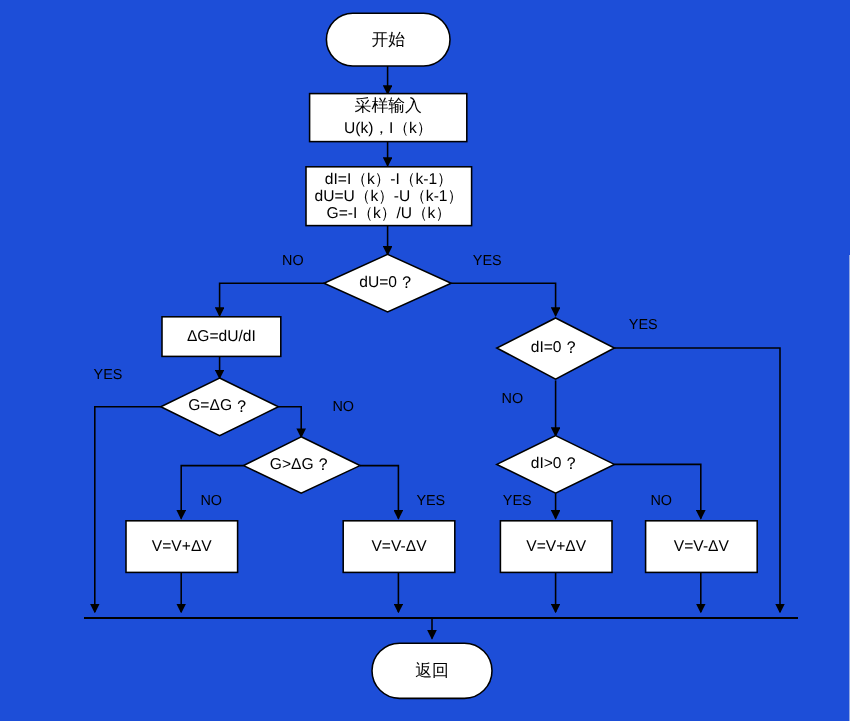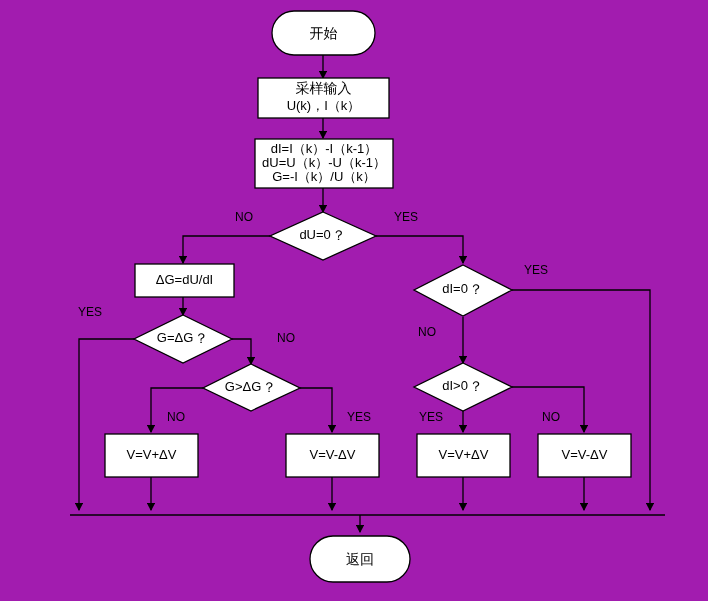--- a/index.html
+++ b/index.html
@@ -60,21 +60,21 @@
     text-anchor: middle;
     dominant-baseline: middle;
   }
   .qmark {
     font-size: 14px;
   }
 </style>
 </head>
 <body style="background: rgb(250, 246, 239);">
 
-<div id="flow-root" style="background: #a21caf;">
+<div id="flow-root" style="background: #1d4ed8;">
   <svg id="flow-svg" viewBox="0 0 708 601">
     <defs>
       <marker id="arrow" viewBox="0 0 10 10" refX="8.6" refY="5" markerWidth="6.2" markerHeight="6.2" orient="auto-start-reverse">
         <path d="M 0 0 L 10 5 L 0 10 z" fill="#000000"></path>
       </marker>
     </defs>
 
     <g>
 
       <line class="conn" x1="323" y1="55" x2="323" y2="78" marker-end="url(#arrow)"></line>

